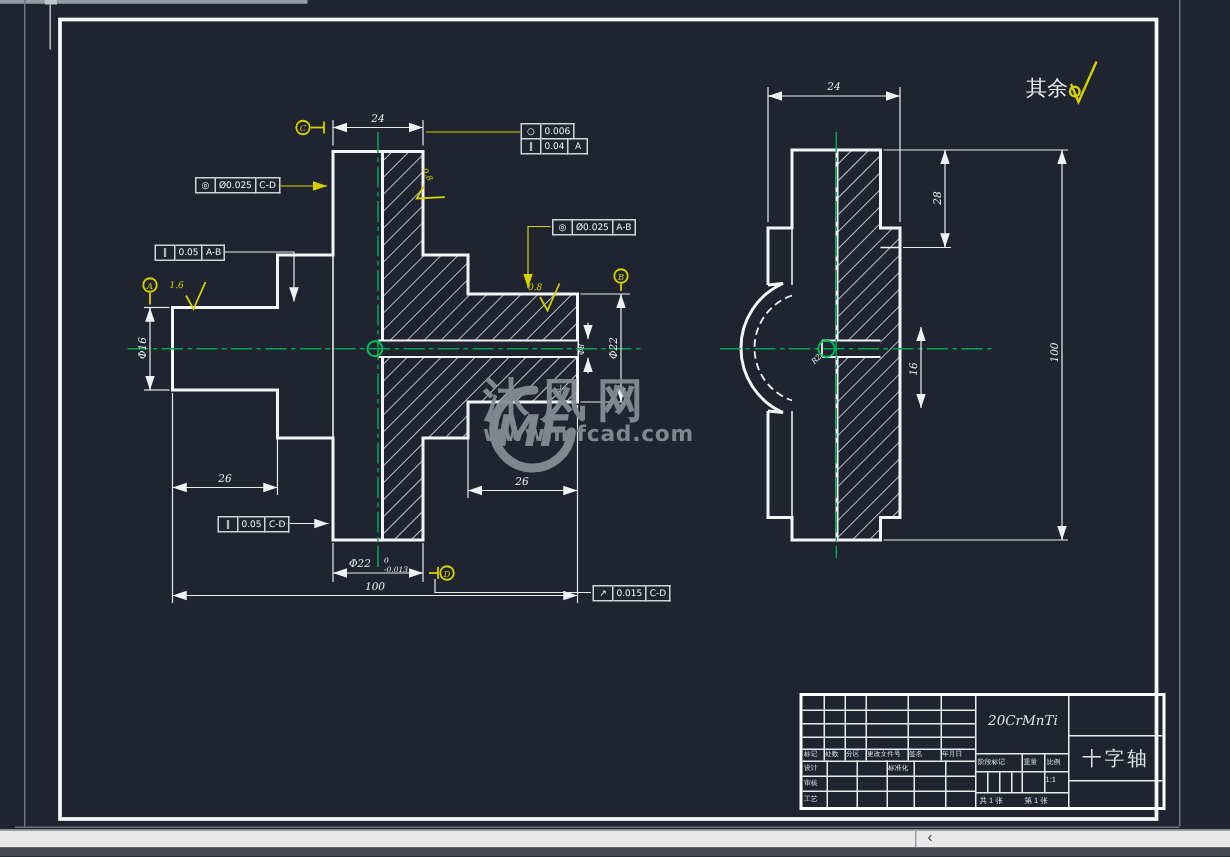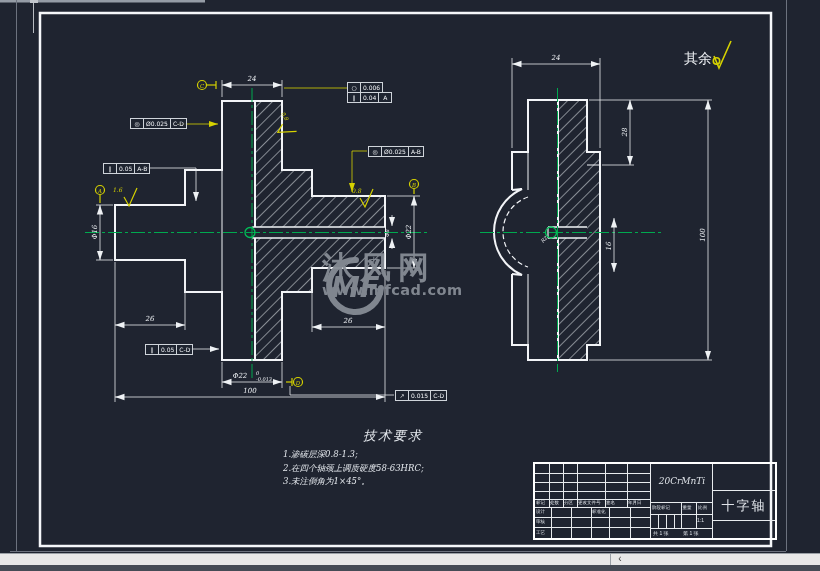--- a/index.html
+++ b/index.html
@@ -251,26 +251,20 @@
   <span>∥</span>
       <span>0.05</span>
       <span>C-D</span>
 </div>
 <div class="fcf" style="left:395px;top:390px;">
   <span>↗</span>
       <span>0.015</span>
       <span>C-D</span>
 </div>
 
-<div id="techreq">
-  <div class="t">技术要求</div>
-  <div class="l">1.渗碳层深0.8-1.3;</div>
-  <div class="l">2.在四个轴颈上调质硬度58-63HRC;</div>
-  <div class="l">3.未注倒角为1×45°。</div>
-</div>
 
 <div id="wm">
   <svg width="72" height="64" viewBox="0 0 72 64">
     <path d="M63,36 A26,26 0 1 1 38,8" fill="none" stroke="#868c95" stroke-width="6" stroke-linecap="round"></path>
     <text x="13" y="45" font-size="29" font-style="italic" font-weight="bold" fill="#868c95" font-family="DejaVu Sans,sans-serif">MF</text>
     <text x="52" y="12" font-size="13" fill="#868c95">+</text>
   </svg>
   <div class="col">
     <div class="nm">沐风网</div>
     <div class="url">www.mfcad.com</div>

